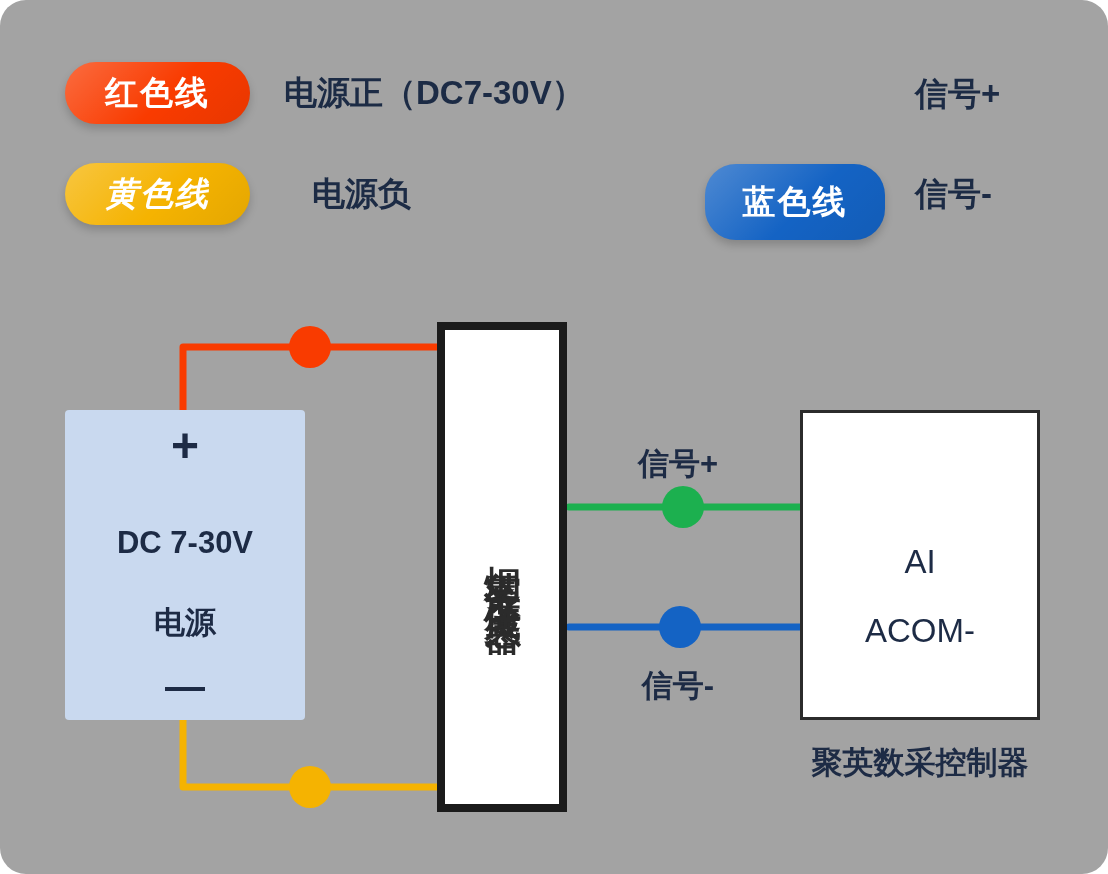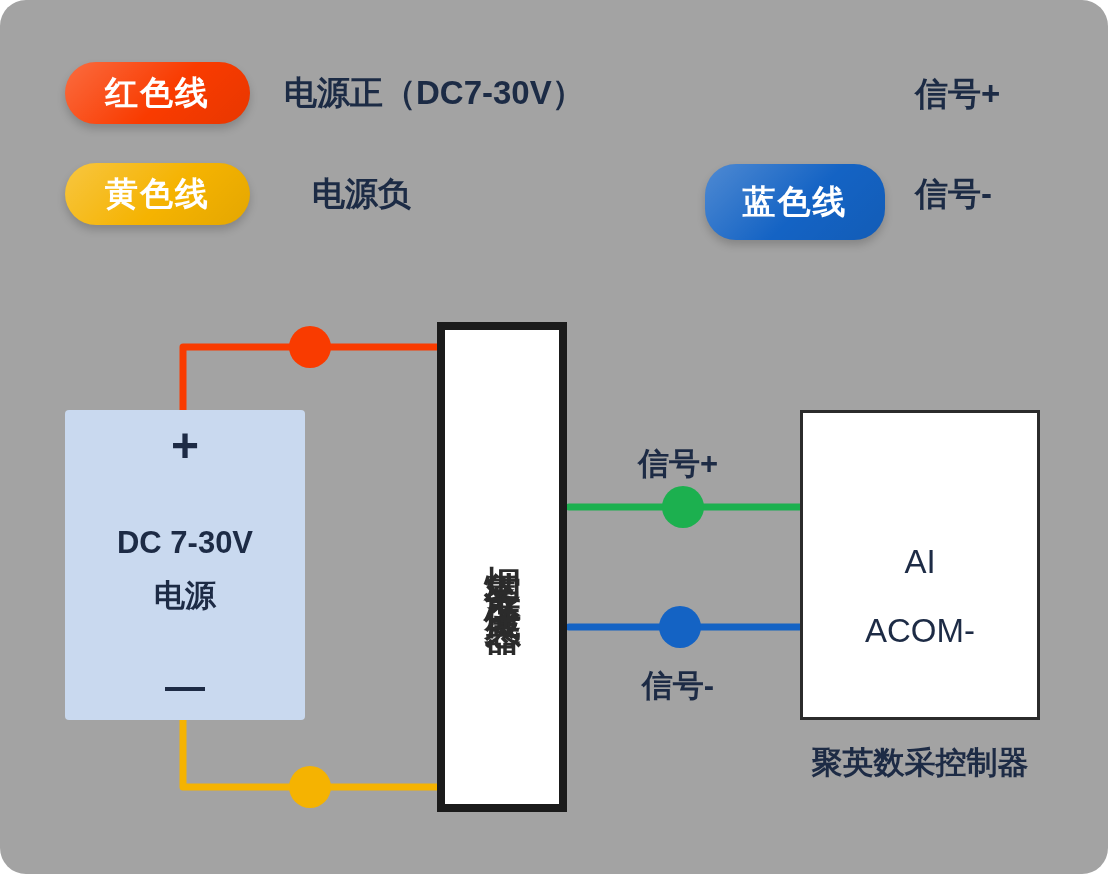--- a/index.html
+++ b/index.html
@@ -24,21 +24,21 @@
     font-size: 33px;
     font-weight: bold;
     letter-spacing: 2px;
     display: flex;
     align-items: center;
     justify-content: center;
     background-image: linear-gradient(135deg, rgba(255,255,255,.25), rgba(255,255,255,0) 55%, rgba(0,0,0,.07));
     box-shadow: 0 5px 9px rgba(0,0,0,.18);
   }
   .pill.red    { left: 65px;  top: 62px;  }
-  .pill.yellow { left: 65px;  top: 163px; }
+  .pill.yellow { left: 65px;  top: 163px; font-style: italic; }
   .pill.green  { left: 705px; top: 64px;  width: 180px; height: 60px; }
   .pill.blue   { left: 705px; top: 164px; width: 180px; height: 76px; }
 
   .legend-desc {
     position: absolute;
     height: 62px;
     line-height: 62px;
     font-size: 33px;
     font-weight: bold;
     color: #1c2b45;
@@ -58,21 +58,21 @@
     color: #1d2b45;
     display: flex;
     flex-direction: column;
     align-items: center;
     justify-content: space-between;
     padding: 12px 0 18px;
   }
   .power-box .terminal-plus  { font-size: 48px; font-weight: bold; line-height: 1; }
   .power-box .terminal-minus { font-size: 40px; font-weight: bold; line-height: .8; }
   .power-box .power-lines { text-align: center; }
-  .power-box .power-line { font-size: 31px; font-weight: bold; line-height: 1.7; }
+  .power-box .power-line { font-size: 31px; font-weight: bold; line-height: 1.7; margin-top: 27px; }
 
   .sensor-box {
     position: absolute;
     left: 437px; top: 322px;
     width: 130px; height: 490px;
     background: #ffffff;
     border: 8px solid #1b1b1b;
     display: flex;
     align-items: center;
     justify-content: center;

